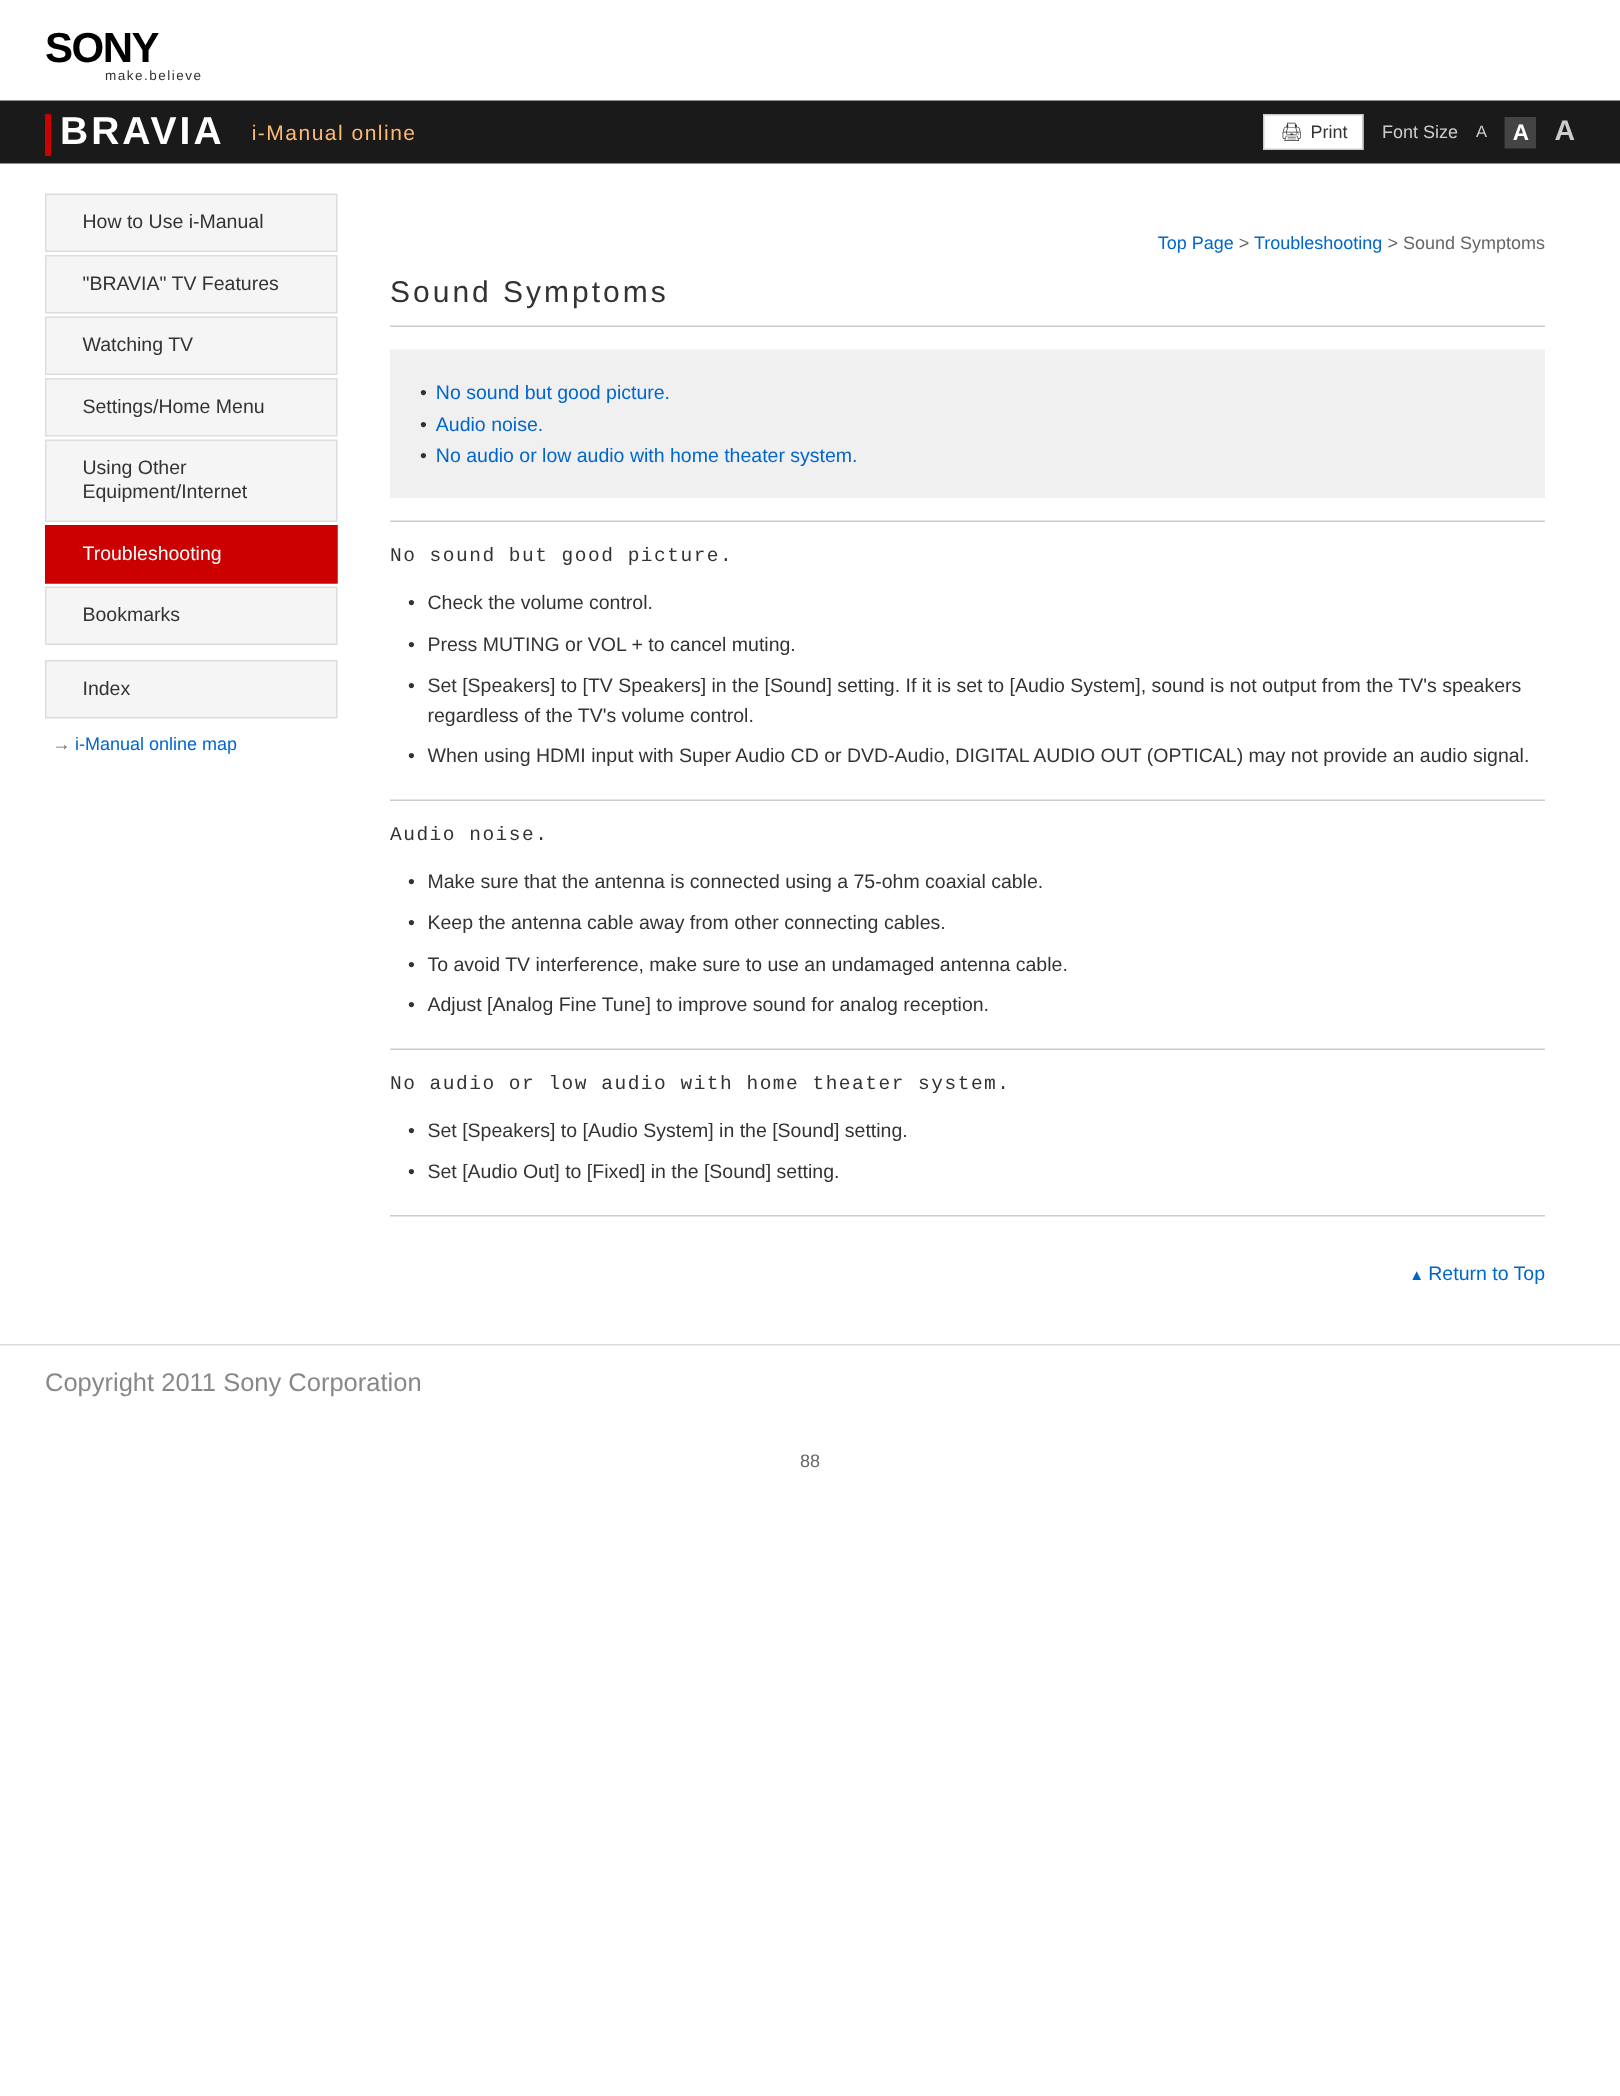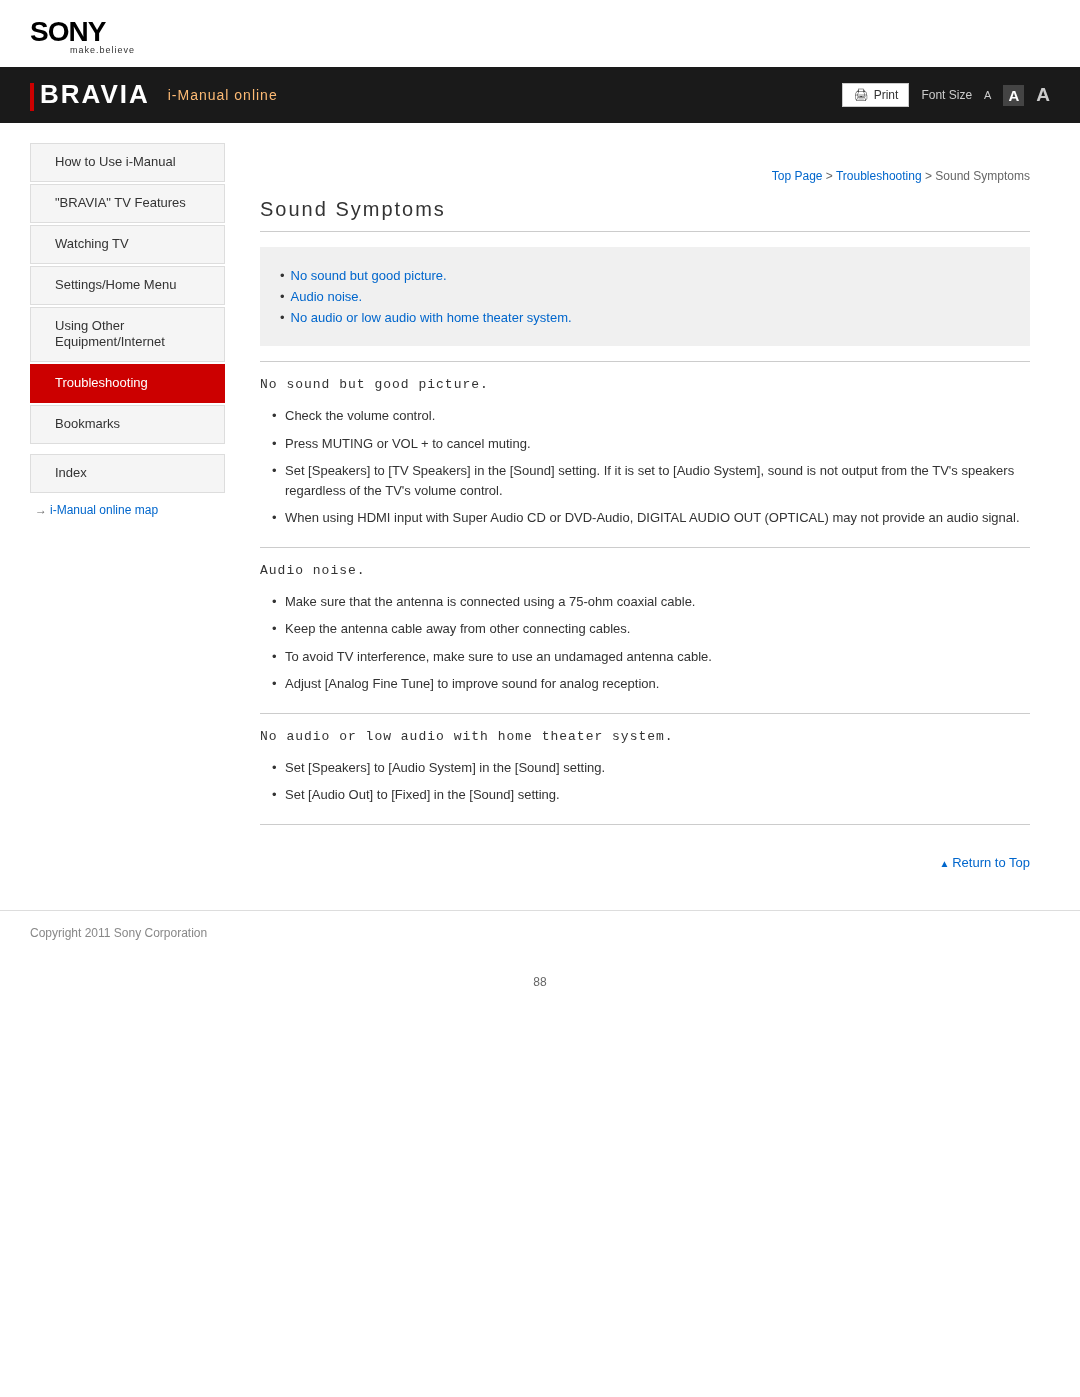--- a/index.html
+++ b/index.html
@@ -37,21 +37,21 @@
       padding-left: 40px;
     }
 
     
     .bravia-bar {
       background: #1a1a1a;
       display: flex;
       align-items: center;
       justify-content: space-between;
       padding: 0 30px;
-      height: 56px;
+      height: 42px;
     }
     .bravia-left {
       display: flex;
       align-items: center;
       gap: 18px;
     }
     .bravia-logo {
       font-size: 26px;
       font-weight: 900;
       color: #fff;
@@ -255,21 +255,21 @@
     }
     .return-top a::before {
       content: "▲ ";
       font-size: 10px;
     }
 
     
     .footer {
       border-top: 1px solid #ddd;
       padding: 15px 30px;
-      font-size: 12px;
+      font-size: 17px;
       color: #888;
       margin-top: 10px;
     }
 
     
     .page-number {
       text-align: center;
       font-size: 12px;
       color: #666;
       padding: 20px 0;

